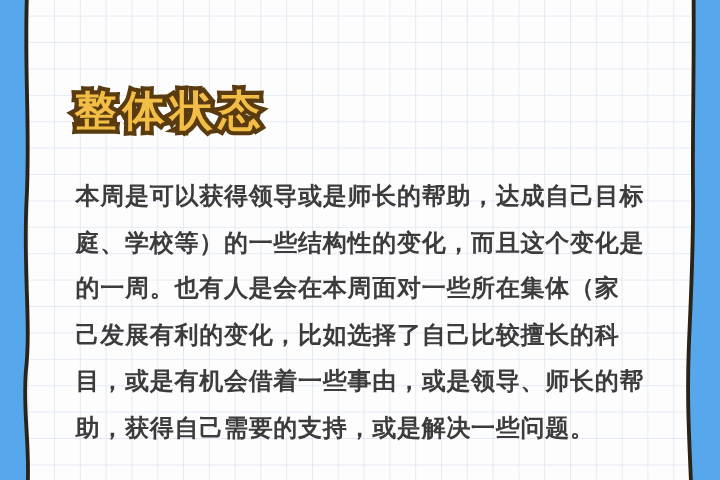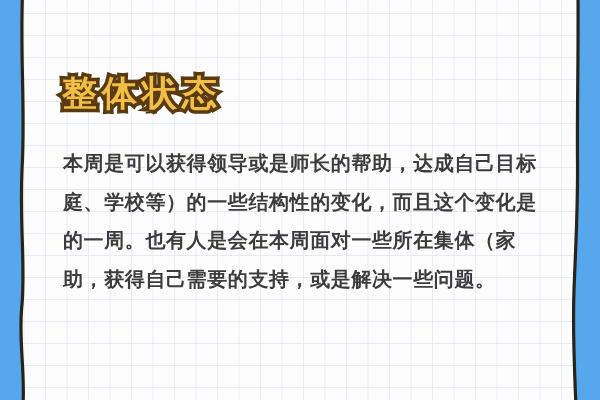--- a/index.html
+++ b/index.html
@@ -91,16 +91,18 @@
 
   <div class="section-title">
     <span class="stroke-layer">整体状态</span>
     <span class="fill-layer">整体状态</span>
   </div>
 
   <div class="body-paragraph">
     <div class="body-line">本周是可以获得领导或是师长的帮助，达成自己目标</div>
     <div class="body-line">庭、学校等）的一些结构性的变化，而且这个变化是</div>
     <div class="body-line">的一周。也有人是会在本周面对一些所在集体（家</div>
+    <div class="body-line">己发展有利的变化，比如选择了自己比较擅长的科</div>
+    <div class="body-line">目，或是有机会借着一些事由，或是领导、师长的帮</div>
     <div class="body-line">助，获得自己需要的支持，或是解决一些问题。</div>
   </div>
 
 </div>
 
 </body></html>

